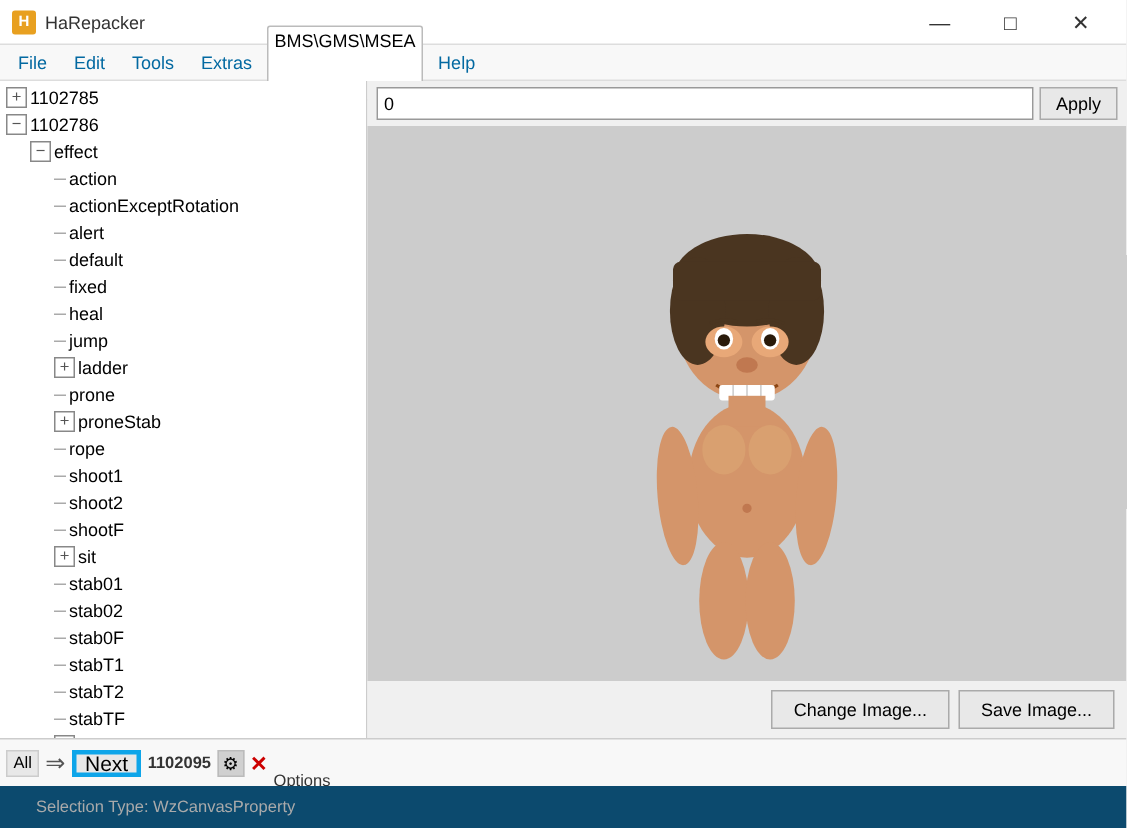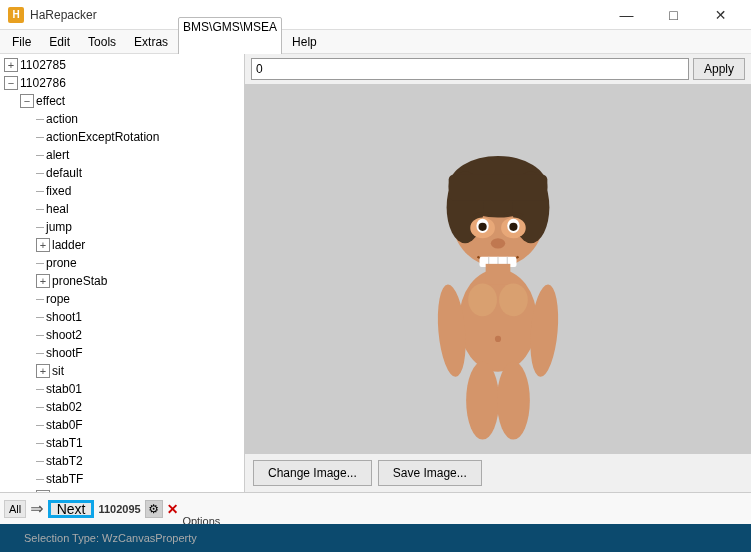--- a/index.html
+++ b/index.html
@@ -55,21 +55,21 @@
       align-items: center;
       padding: 2px 4px;
       height: 24px;
       border-bottom: 1px solid #ddd;
       gap: 2px;
     }
     .menu-item {
       padding: 2px 8px;
       cursor: pointer;
       border-radius: 2px;
-      color: #000000;
+      color: #0369a1;
     }
     .menu-dropdown {
       display: flex;
       align-items: center;
       padding: 2px 4px;
       border: 1px solid #bbb;
       background: white;
       border-radius: 2px;
       cursor: pointer;
       gap: 19px;
@@ -180,20 +180,21 @@
       align-items: center;
       justify-content: center;
       background: #cccccc;
       position: relative;
       overflow: hidden;
     }
 
     
     .buttons-row {
       display: flex;
+      justify-content: flex-end;
       padding: 6px 8px;
       gap: 6px;
       background: #f0f0f0;
     }
     .action-btn {
       padding: 4px 14px;
       border: 1px solid #aaa;
       background: #e8e8e8;
       cursor: pointer;
       font-size: 12px;

